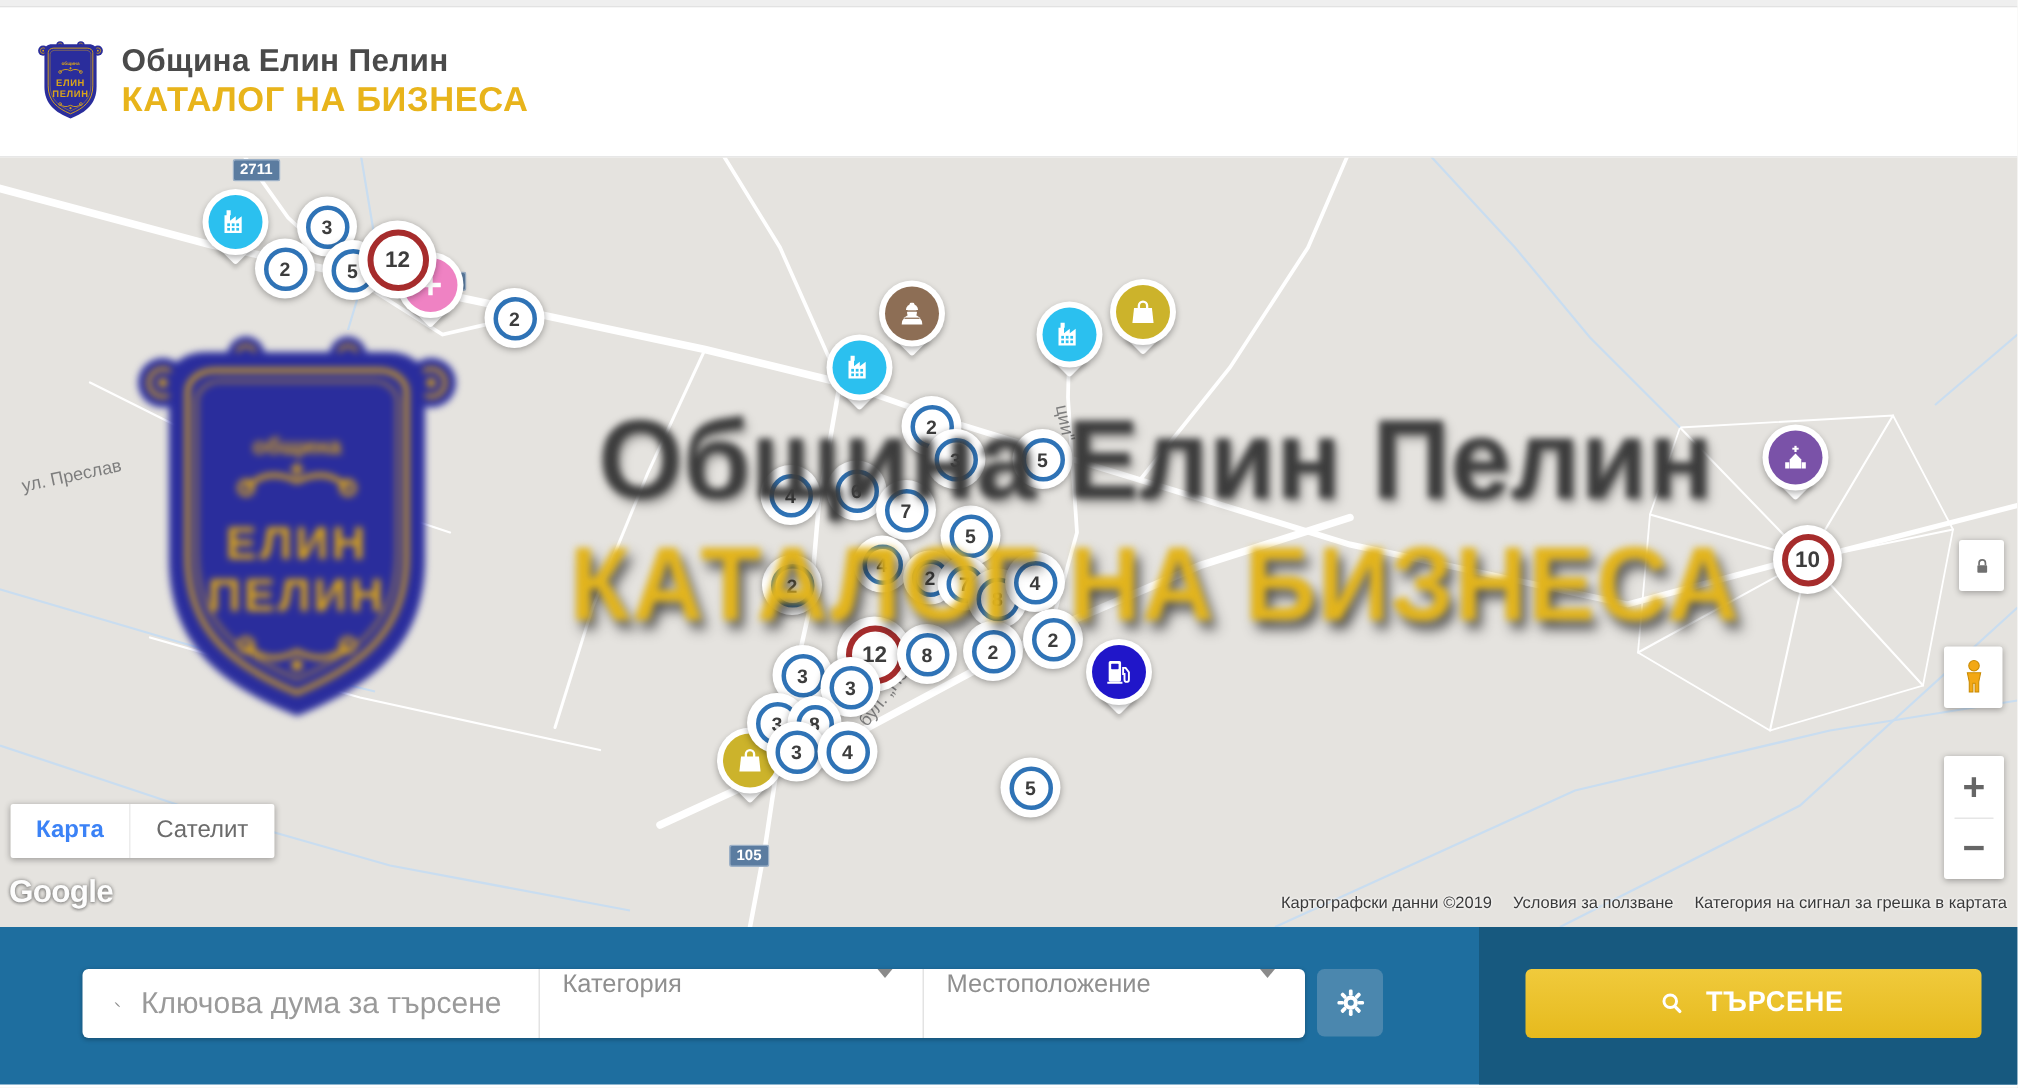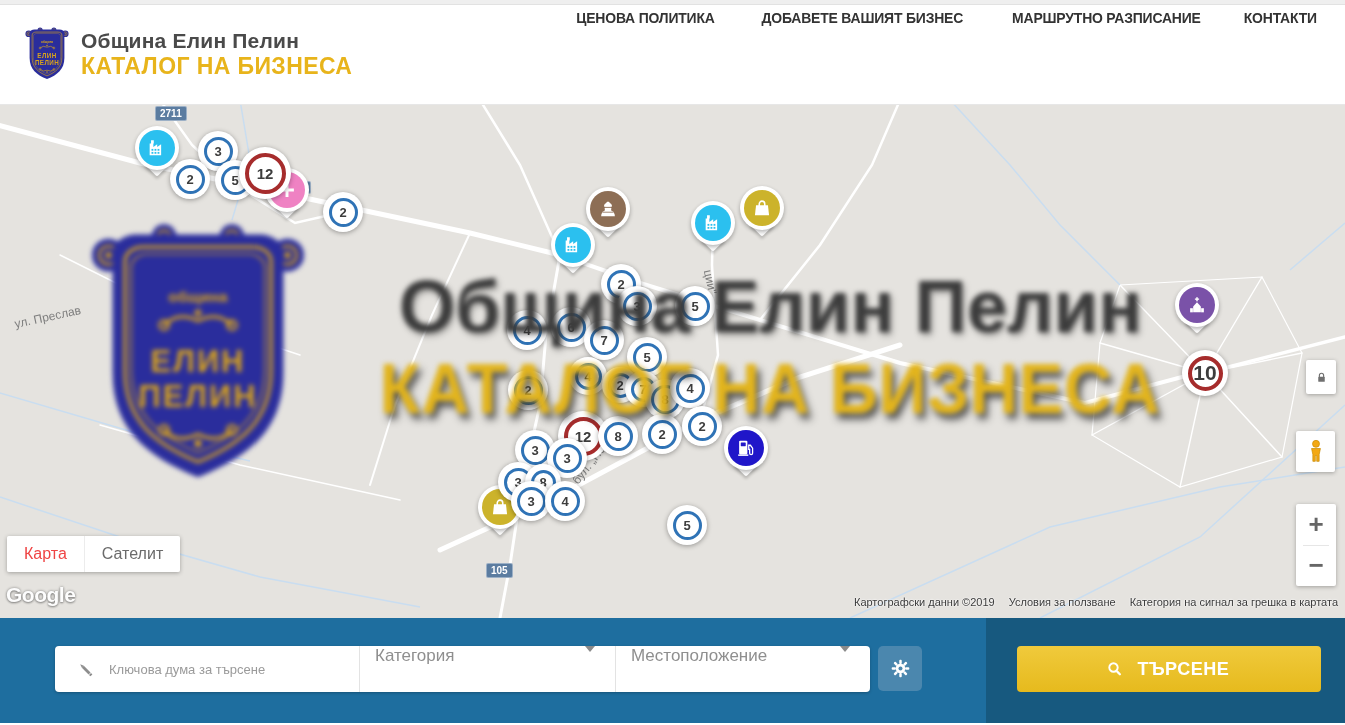--- a/index.html
+++ b/index.html
@@ -34,38 +34,38 @@
 
   
   #watermark { position:absolute; left:0; top:0; width:100%; height:100%; pointer-events:none; filter:blur(2.6px); }
   #wm-crest { position:absolute; left:90px; top:113px; width:216px; }
   #wm-line1 { position:absolute; left:318px; top:158px; width:905px; text-align:center; font-size:75px; font-weight:bold; color:#3c3c3c; transform:scaleX(.97); text-shadow:2px 3px 5px rgba(0,0,0,.35); white-space:nowrap; }
   #wm-line2 { position:absolute; left:330px; top:244px; width:880px; text-align:center; font-size:70px; font-weight:bold; color:#e2b41c; letter-spacing:1px; transform:scaleX(.95); text-shadow:4px 6px 7px rgba(35,35,35,.8); white-space:nowrap; }
 
   
   #maptype { position:absolute; left:7px; top:431px; display:flex; box-shadow:0 1px 4px rgba(0,0,0,.3); border-radius:2px; overflow:hidden; }
   .maptype-btn { background:#fff; height:36px; display:flex; align-items:center; padding:0 17px; font-size:16px; cursor:pointer; }
-  .maptype-btn.active { font-weight:normal; color:#ef4444; }
+  .maptype-btn.active { font-weight:bold; color:#3b82f6; }
   .maptype-btn.inactive { color:#6b6b6b; border-left:1px solid #ececec; }
   #google-logo { position:absolute; left:6px; top:478px; font-size:21px; font-weight:bold; color:#fff; letter-spacing:-.5px; text-shadow:0 0 3px rgba(68,68,68,.6), 0 1px 2px rgba(68,68,68,.5); opacity:.95; }
   #attribution { position:absolute; right:7px; top:491px; display:flex; gap:14px; font-size:11px; color:#3a3a3a; text-shadow:0 0 2px #fff,0 0 2px #fff; }
   #attribution span { cursor:pointer; }
   .ctl { position:absolute; background:#fff; box-shadow:0 1px 4px rgba(0,0,0,.3); border-radius:2px; display:flex; align-items:center; justify-content:center; cursor:pointer; }
   #ctl-lock { left:1306px; top:255px; width:30px; height:34px; }
   #ctl-pegman { left:1296px; top:326px; width:39px; height:41px; }
   #ctl-zoom { left:1296px; top:399px; width:40px; height:82px; flex-direction:column; }
   .zoom-btn { width:100%; height:40px; display:flex; align-items:center; justify-content:center; font-size:26px; font-weight:bold; color:#666; cursor:pointer; }
   #zoom-divider { width:26px; height:1px; background:#e6e6e6; }
 
   
   #bottom-bar { position:relative; height:105px; background:#1e6e9f; }
   #bottom-panel-right { position:absolute; right:0; top:0; width:359px; height:105px; background:#17597f; }
   #search-box { position:absolute; left:55px; top:28px; width:815px; height:46px; background:#fff; border-radius:4px; display:flex; align-items:stretch; box-shadow:0 1px 3px rgba(0,0,0,.25); }
   #kw-section { width:304px; display:flex; align-items:center; padding-left:20px; gap:13px; }
-  #kw-input { border:none; outline:none; flex:1; font-size:13px; color:#555; font-family:"Liberation Sans",sans-serif; }
+  #kw-input { border:none; outline:none; flex:1; font-size:20px; color:#555; font-family:"Liberation Sans",sans-serif; }
   #kw-input::placeholder { color:#9a9a9a; }
   .dd-section { display:flex; justify-content:space-between; border-left:1px solid #e3e3e3; padding:0 20px 0 15px; cursor:pointer; }
   #dd-category { width:256px; }
   #dd-location { width:255px; }
   .dd-label { font-size:17px; color:#8f8f8f; }
   .dd-caret { width:0; height:0; border-left:5px solid transparent; border-right:5px solid transparent; border-top:6px solid #8a8a8a; }
   #gear-btn { position:absolute; left:878px; top:28px; width:44px; height:45px; background:#4b87ae; border-radius:5px; display:flex; align-items:center; justify-content:center; cursor:pointer; }
   #search-btn { position:absolute; left:1017px; top:28px; width:304px; height:46px; border:none; border-radius:4px; background:linear-gradient(#f0ca3c,#e6ba1d); color:#fff; font-size:19px; font-weight:bold; letter-spacing:.5px; display:flex; align-items:center; justify-content:center; gap:11px; cursor:pointer; font-family:"Liberation Sans",sans-serif; }
   #search-btn span { transform:scaleX(.95); }
 </style>
@@ -104,26 +104,20 @@
       <circle cx="138" cy="206" r="4.5" fill="none" stroke="#d9a41b" stroke-width="2.5"></circle>
       <circle cx="105" cy="219" r="3.5" fill="#d9a41b"></circle>
     </g>
   </svg>
       </div>
     <div id="site-titles">
       <div id="site-title">Община Елин Пелин</div>
       <div id="site-subtitle">КАТАЛОГ НА БИЗНЕСА</div>
     </div>
   </div>
-  <nav id="nav">
-    <span class="nav-item">ЦЕНОВА ПОЛИТИКА</span>
-    <span class="nav-item">ДОБАВЕТЕ ВАШИЯТ БИЗНЕС</span>
-    <span class="nav-item">МАРШРУТНО РАЗПИСАНИЕ</span>
-    <span class="nav-item">КОНТАКТИ</span>
-  </nav>
 </div>
 
 <div id="map">
   <svg id="roads" width="1345" height="513">
     <g stroke="#ffffff" fill="none" stroke-linecap="round">
       <path d="M-10 18 L140 58 L300 92 L470 128 L560 150" stroke-width="5"></path>
       <path d="M560 150 L640 178 L760 215 L900 258 L1085 298 L1197 268" stroke-width="4"></path>
       <path d="M160 -5 L192 40 L235 80 L295 118 L343 107" stroke-width="2.5"></path>
       <path d="M560 150 L546 230 L540 300 L522 380 L510 460 L500 513" stroke-width="3"></path>
       <path d="M470 128 L432 210 L395 300 L370 380" stroke-width="2"></path>
@@ -366,21 +360,21 @@
       <div class="cluster" style="left: 511px; top: 376px; width: 40px; height: 40px;">
         <div class="cluster-ring" style="width: 29px; height: 29px; border: 3px solid rgb(47, 115, 182); font-size: 13px;">3</div>
       </div>
       <div class="cluster" style="left: 545px; top: 376px; width: 40px; height: 40px;">
         <div class="cluster-ring" style="width: 29px; height: 29px; border: 3px solid rgb(47, 115, 182); font-size: 13px;">4</div>
       </div>
       <div class="cluster" style="left: 667px; top: 400px; width: 40px; height: 40px;">
         <div class="cluster-ring" style="width: 29px; height: 29px; border: 3px solid rgb(47, 115, 182); font-size: 13px;">5</div>
       </div>
       <div class="cluster" style="left: 1182px; top: 245px; width: 46px; height: 46px;">
-        <div class="cluster-ring" style="width: 35px; height: 35px; border: 4px solid rgb(166, 44, 44); font-size: 21px;">10</div>
+        <div class="cluster-ring" style="width: 35px; height: 35px; border: 4px solid rgb(166, 44, 44); font-size: 15px;">10</div>
       </div>
     </div>
 
   <div id="watermark">
     <div id="wm-crest"><svg viewBox="0 0 210 270" width="216" height="278">
     <g>
       <circle cx="18" cy="36" r="16" fill="#2a2d9c"></circle>
             <circle cx="18" cy="36" r="9" fill="none" stroke="#d9a41b" stroke-width="2.5"></circle>
             <circle cx="18" cy="36" r="3" fill="#d9a41b"></circle>
       <circle cx="192" cy="36" r="16" fill="#2a2d9c"></circle>

